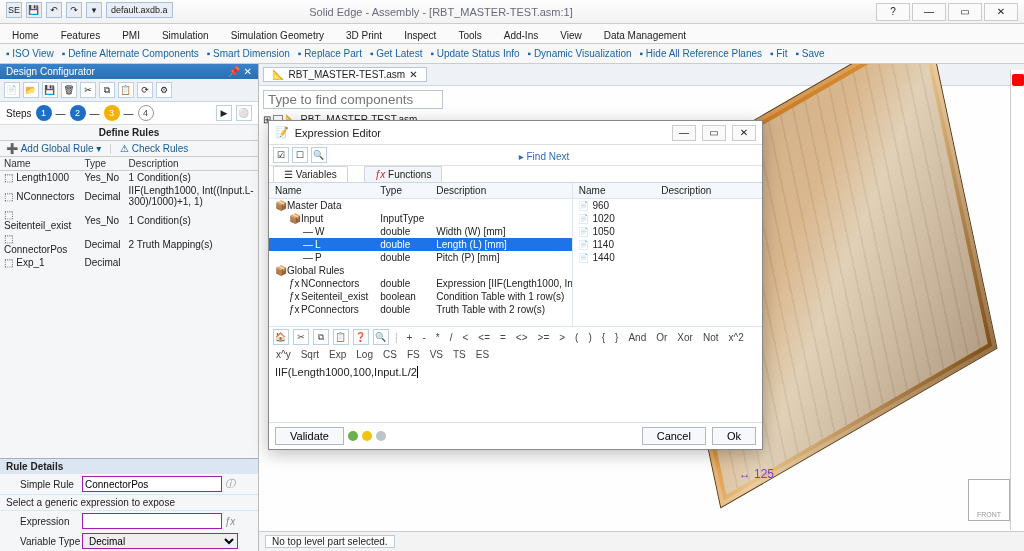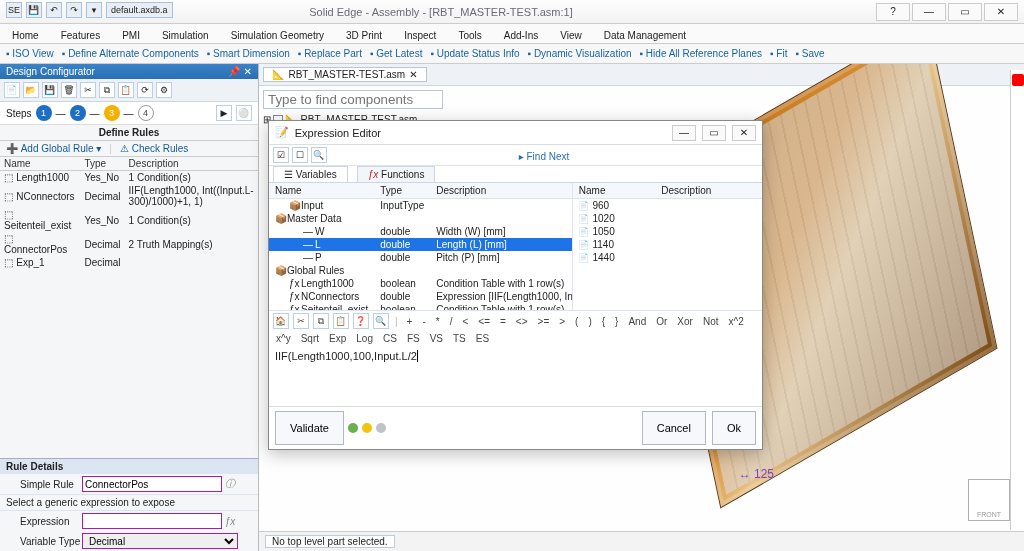--- a/index.html
+++ b/index.html
@@ -51,39 +51,39 @@
   .beam::before { content:""; position:absolute; inset:8px; background:repeating-linear-gradient(90deg,#dcdcdc 0 12px,#c7c7c7 12px 14px); opacity:.55; }
   .cube { position:absolute; right:14px; bottom:30px; width:42px; height:42px; border:1px solid #b0b0b0; background:#fff; }
   .cube::after { content:"FRONT"; position:absolute; bottom:2px; left:0; right:0; text-align:center; font-size:7px; color:#999; }
   .dim-arrow { position:absolute; right:250px; bottom:70px; color:#7a3fd0; font-size:12px; }
   
   .dialog { position:absolute; left:268px; top:120px; width:495px; height:330px; background:#fff; border:1px solid #888; box-shadow:0 4px 16px rgba(0,0,0,.25); display:flex; flex-direction:column; }
   .dlg-title { height:24px; display:flex; align-items:center; padding:0 6px; font-size:11px; gap:6px; border-bottom:1px solid #ddd; }
   .dlg-title .spacer { flex:1; }
   .dlg-tb { padding:2px 4px; display:flex; gap:3px; border-bottom:1px solid #e3e3e3; }
   .find-next { flex:1; text-align:center; color:#2a6fb3; font-size:10px; padding-top:4px; }
-  .tabs { display:flex; gap:9px; border-bottom:1px solid #cdd6e2; padding-left:4px; }
+  .tabs { display:flex; gap:16px; border-bottom:1px solid #cdd6e2; padding-left:4px; }
   .tab { padding:2px 10px; border:1px solid #cdd6e2; border-bottom:none; background:#f2f5fa; font-size:10px; }
   .tab.active { background:#fff; }
   .dlg-body { flex:1; display:flex; overflow:hidden; }
   .col-left { flex:1.6; overflow:auto; border-right:1px solid #e0e6ef; }
   .col-right { flex:1; overflow:auto; }
   .grid { width:100%; border-collapse:collapse; font-size:10px; }
   .grid th { text-align:left; padding:2px 6px; background:#f4f7fb; border-bottom:1px solid #dbe4ef; font-weight:normal; position:sticky; top:0; }
   .grid td { padding:1px 6px; white-space:nowrap; }
   .grid tr.sel td { background:#1e74e6; color:#fff; }
   .grid .ico2 { display:inline-block; width:10px; text-align:center; margin-right:2px; }
   .fx-red { color:#c22; font-style:italic; }
   .col-right .grid td:first-child::before { content:"📄 "; font-size:9px; }
   .expr-toolbar { border-top:1px solid #dbe4ef; padding:2px 4px; display:flex; gap:4px; align-items:center; font-size:10px; color:#444; flex-wrap:wrap; }
   .expr-toolbar .sep { color:#bbb; margin:0 2px; }
   .expr-area { border:0; padding:4px 6px; height:60px; font-family:Consolas,monospace; font-size:11px; }
   .dlg-footer { border-top:1px solid #ddd; padding:4px 6px; display:flex; align-items:center; gap:4px; }
   .dlg-footer .right { margin-left:auto; display:flex; gap:6px; }
-  .btn { border:1px solid #b0b8c4; background:#f6f8fb; padding:10px 14px; font-size:11px; }
+  .btn { border:1px solid #b0b8c4; background:#f6f8fb; padding:2px 14px; font-size:11px; }
   .dot { width:10px; height:10px; border-radius:50%; display:inline-block; }
   .yt { position:absolute; right:0; top:70px; width:14px; height:460px; background:#fff; border-left:1px solid #ccc; }
   .yt .logo { width:12px; height:12px; background:#ff0000; margin:4px auto; border-radius:2px; }
   .x-red { position:absolute; right:4px; top:68px; color:#d02020; font-size:11px; }
 </style>
 </head>
 <body>
 
 <div class="titlebar">
   <div class="qat">
@@ -272,27 +272,27 @@
       <table class="grid">
         <thead>
             <tr id="dlg-left-head">
               <th>Name</th>
               <th>Type</th>
               <th>Description</th>
             </tr>
           </thead>
         <tbody id="dlg-left-body">
             <tr>
+              <td style="padding-left:6px"><span class="ico2">📦</span>Master Data</td>
+              <td></td>
+              <td></td>
+            </tr>
+            <tr>
               <td style="padding-left:20px"><span class="ico2">📦</span>Input</td>
               <td>InputType</td>
-              <td></td>
-            </tr>
-            <tr>
-              <td style="padding-left:6px"><span class="ico2">📦</span>Master Data</td>
-              <td></td>
               <td></td>
             </tr>
             <tr>
               <td style="padding-left:34px"><span class="ico2">—</span>W</td>
               <td>double</td>
               <td>Width (W) [mm]</td>
             </tr>
             <tr class="sel">
               <td style="padding-left:34px"><span class="ico2">—</span>L</td>
               <td>double</td>
@@ -300,25 +300,20 @@
             </tr>
             <tr>
               <td style="padding-left:34px"><span class="ico2">—</span>P</td>
               <td>double</td>
               <td>Pitch (P) [mm]</td>
             </tr>
             <tr>
               <td style="padding-left:6px"><span class="ico2">📦</span>Global Rules</td>
               <td></td>
               <td></td>
-            </tr>
-            <tr>
-              <td style="padding-left:20px"><span class="ico2">ƒx</span>Length1000</td>
-              <td>boolean</td>
-              <td>Condition Table with 1 row(s)</td>
             </tr>
             <tr>
               <td style="padding-left:20px"><span class="ico2">ƒx</span>NConnectors</td>
               <td>double</td>
               <td>Expression [IIF(Length1000, Int((Input.L-300)/1000)+1, 1)]</td>
             </tr>
             <tr>
               <td style="padding-left:20px"><span class="ico2">ƒx</span>Seitenteil_exist</td>
               <td>boolean</td>
               <td>Condition Table with 1 row(s)</td>

